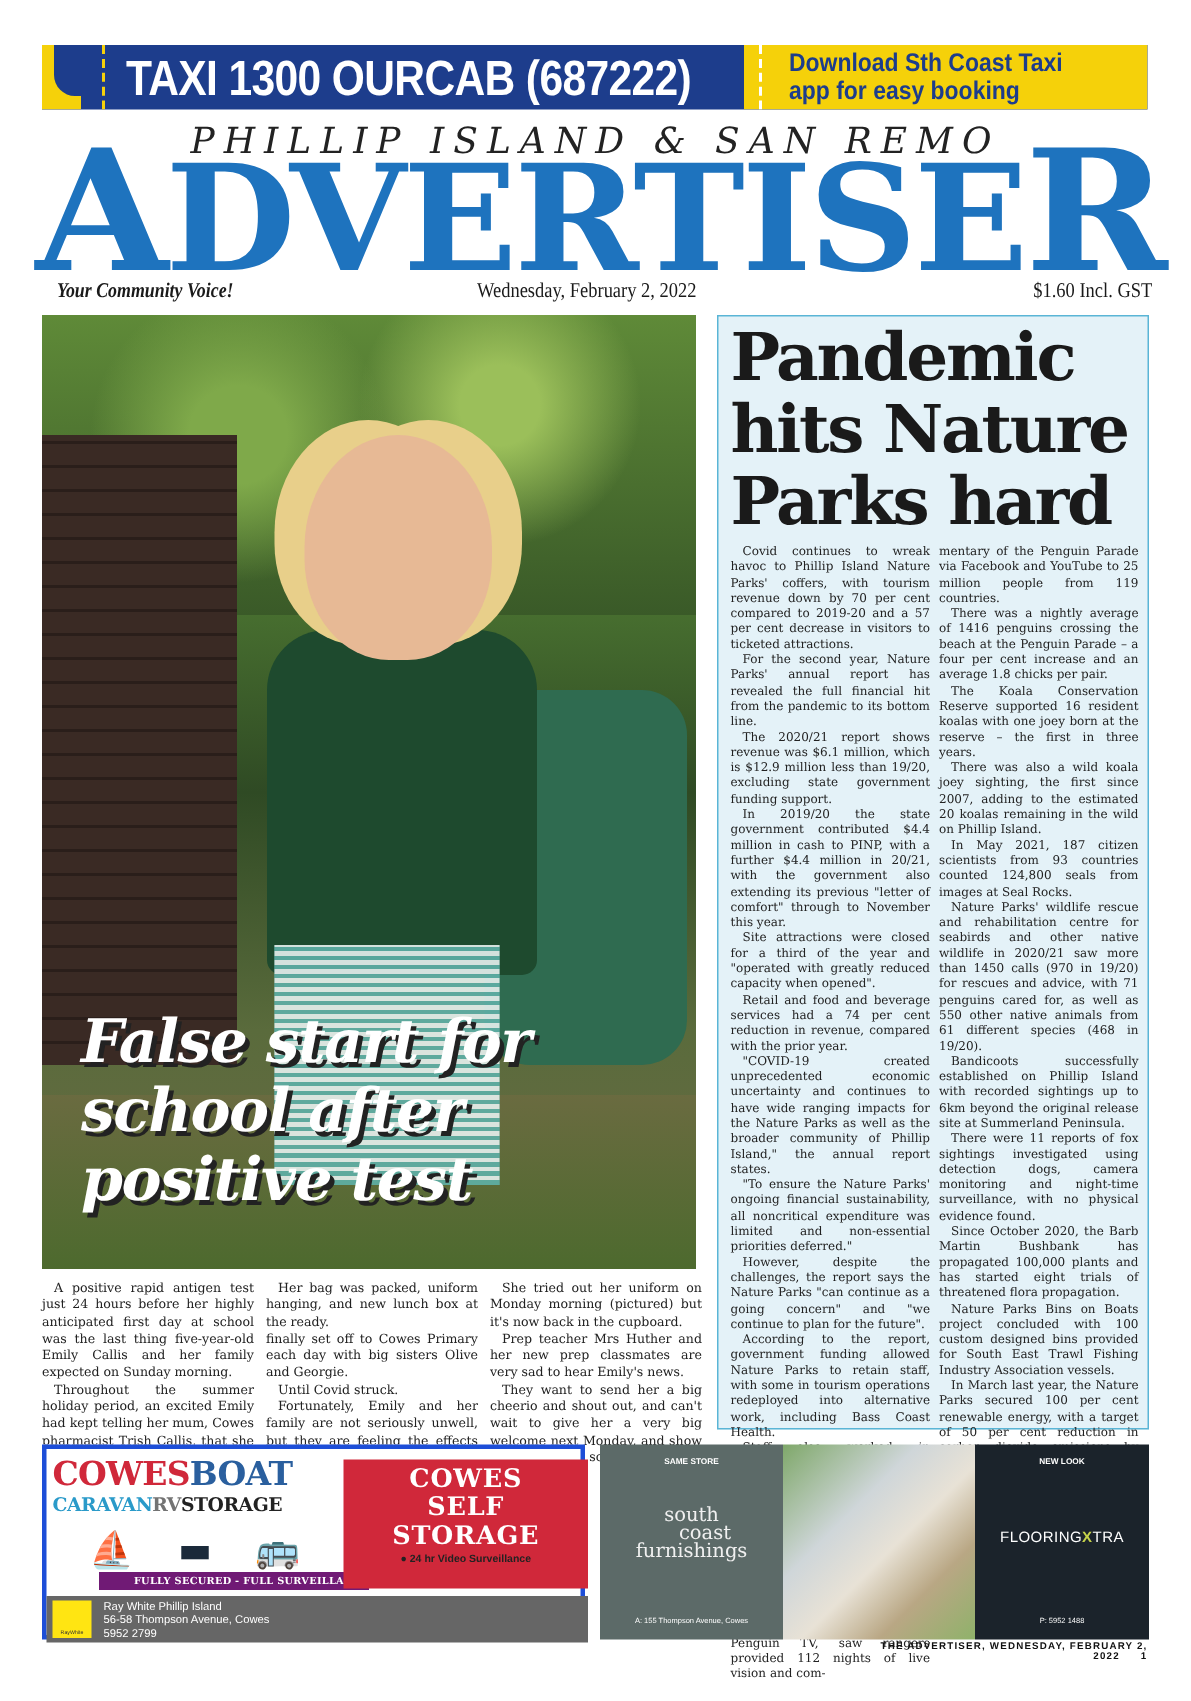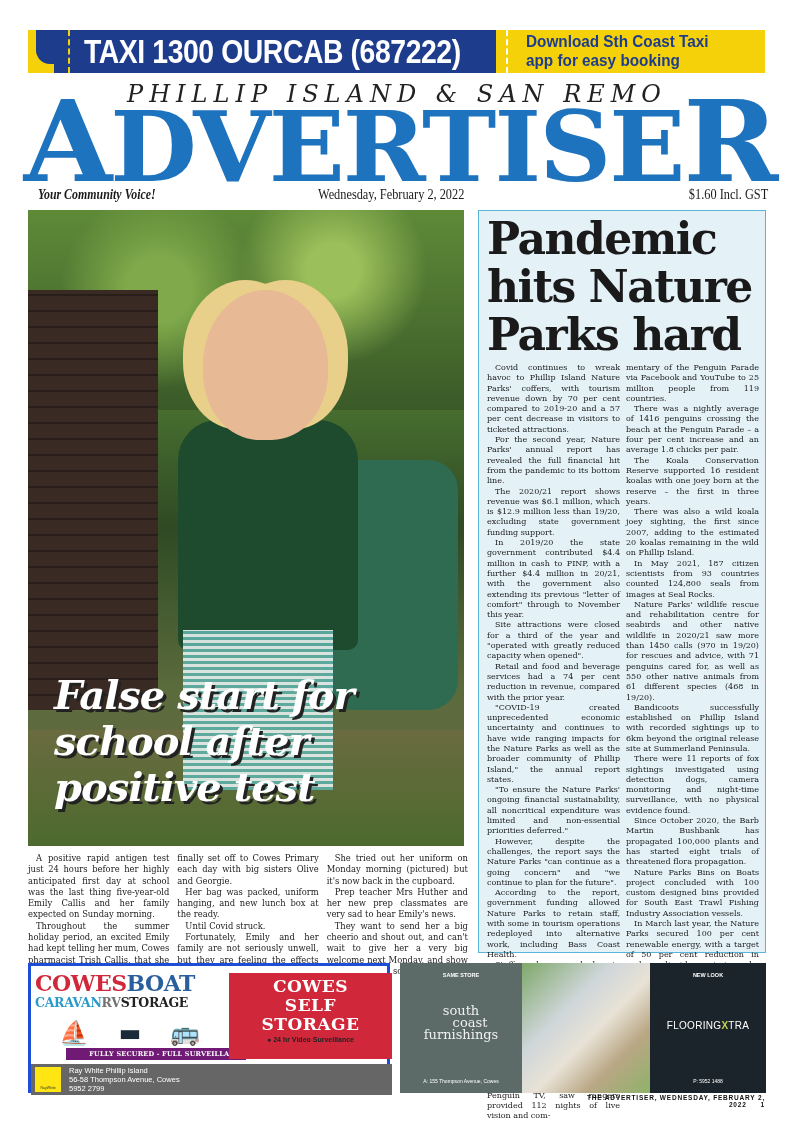--- a/index.html
+++ b/index.html
@@ -116,22 +116,22 @@
   <div class="girl-head"></div>
   <div class="photo-headline">False start for school after positive test</div>
 </div>
 
 <div class="left-story">
   <div class="col">
     <p>A positive rapid antigen test just 24 hours before her highly anticipated first day at school was the last thing five-year-old Emily Callis and her family expected on Sunday morning.</p>
     <p>Throughout the summer holiday period, an excited Emily had kept telling her mum, Cowes pharmacist Trish Callis, that she wished the holidays were over so she could</p>
   </div>
   <div class="col">
+    <p>Her bag was packed, uniform hanging, and new lunch box at the ready.</p>
     <p style="text-indent:0">finally set off to Cowes Primary each day with big sisters Olive and Georgie.</p>
-    <p>Her bag was packed, uniform hanging, and new lunch box at the ready.</p>
     <p>Until Covid struck.</p>
     <p>Fortunately, Emily and her family are not seriously unwell, but they are feeling the effects of the virus.</p>
   </div>
   <div class="col">
     <p>She tried out her uniform on Monday morning (pictured) but it's now back in the cupboard.</p>
     <p>Prep teacher Mrs Huther and her new prep classmates are very sad to hear Emily's news.</p>
     <p>They want to send her a big cheerio and shout out, and can't wait to give her a very big welcome next Monday, and show her around the school.</p>
   </div>
 </div>
 

